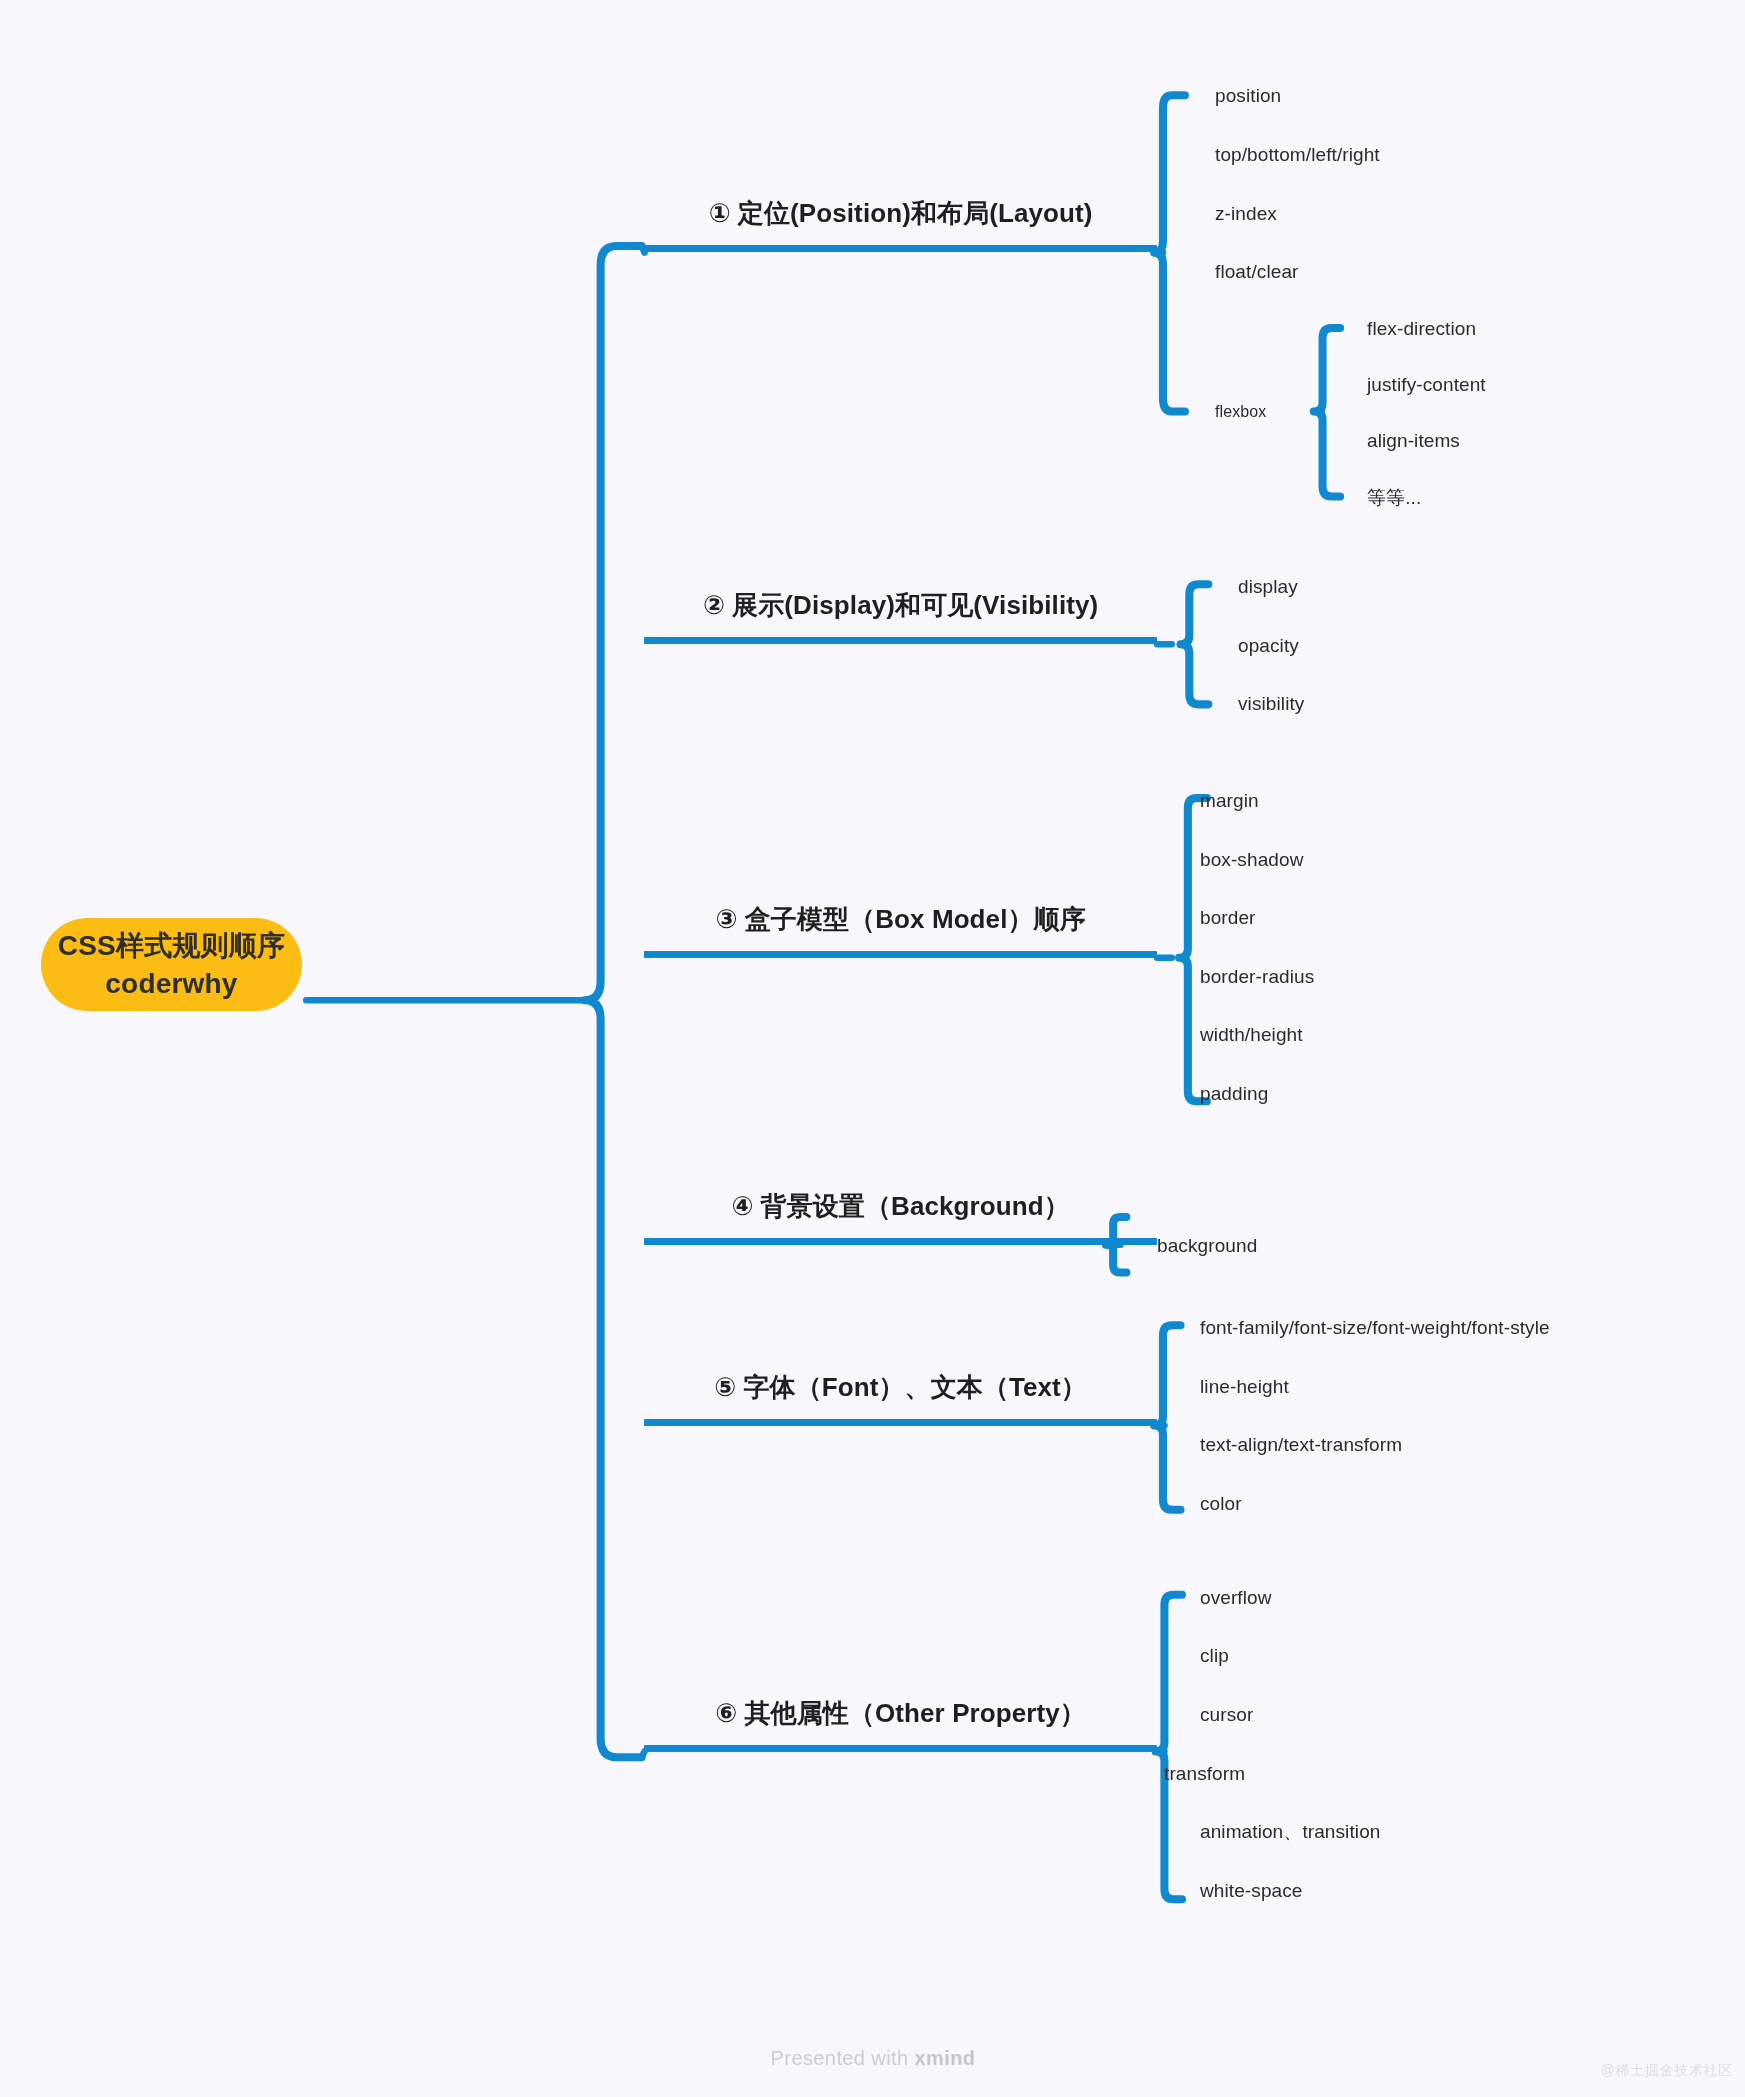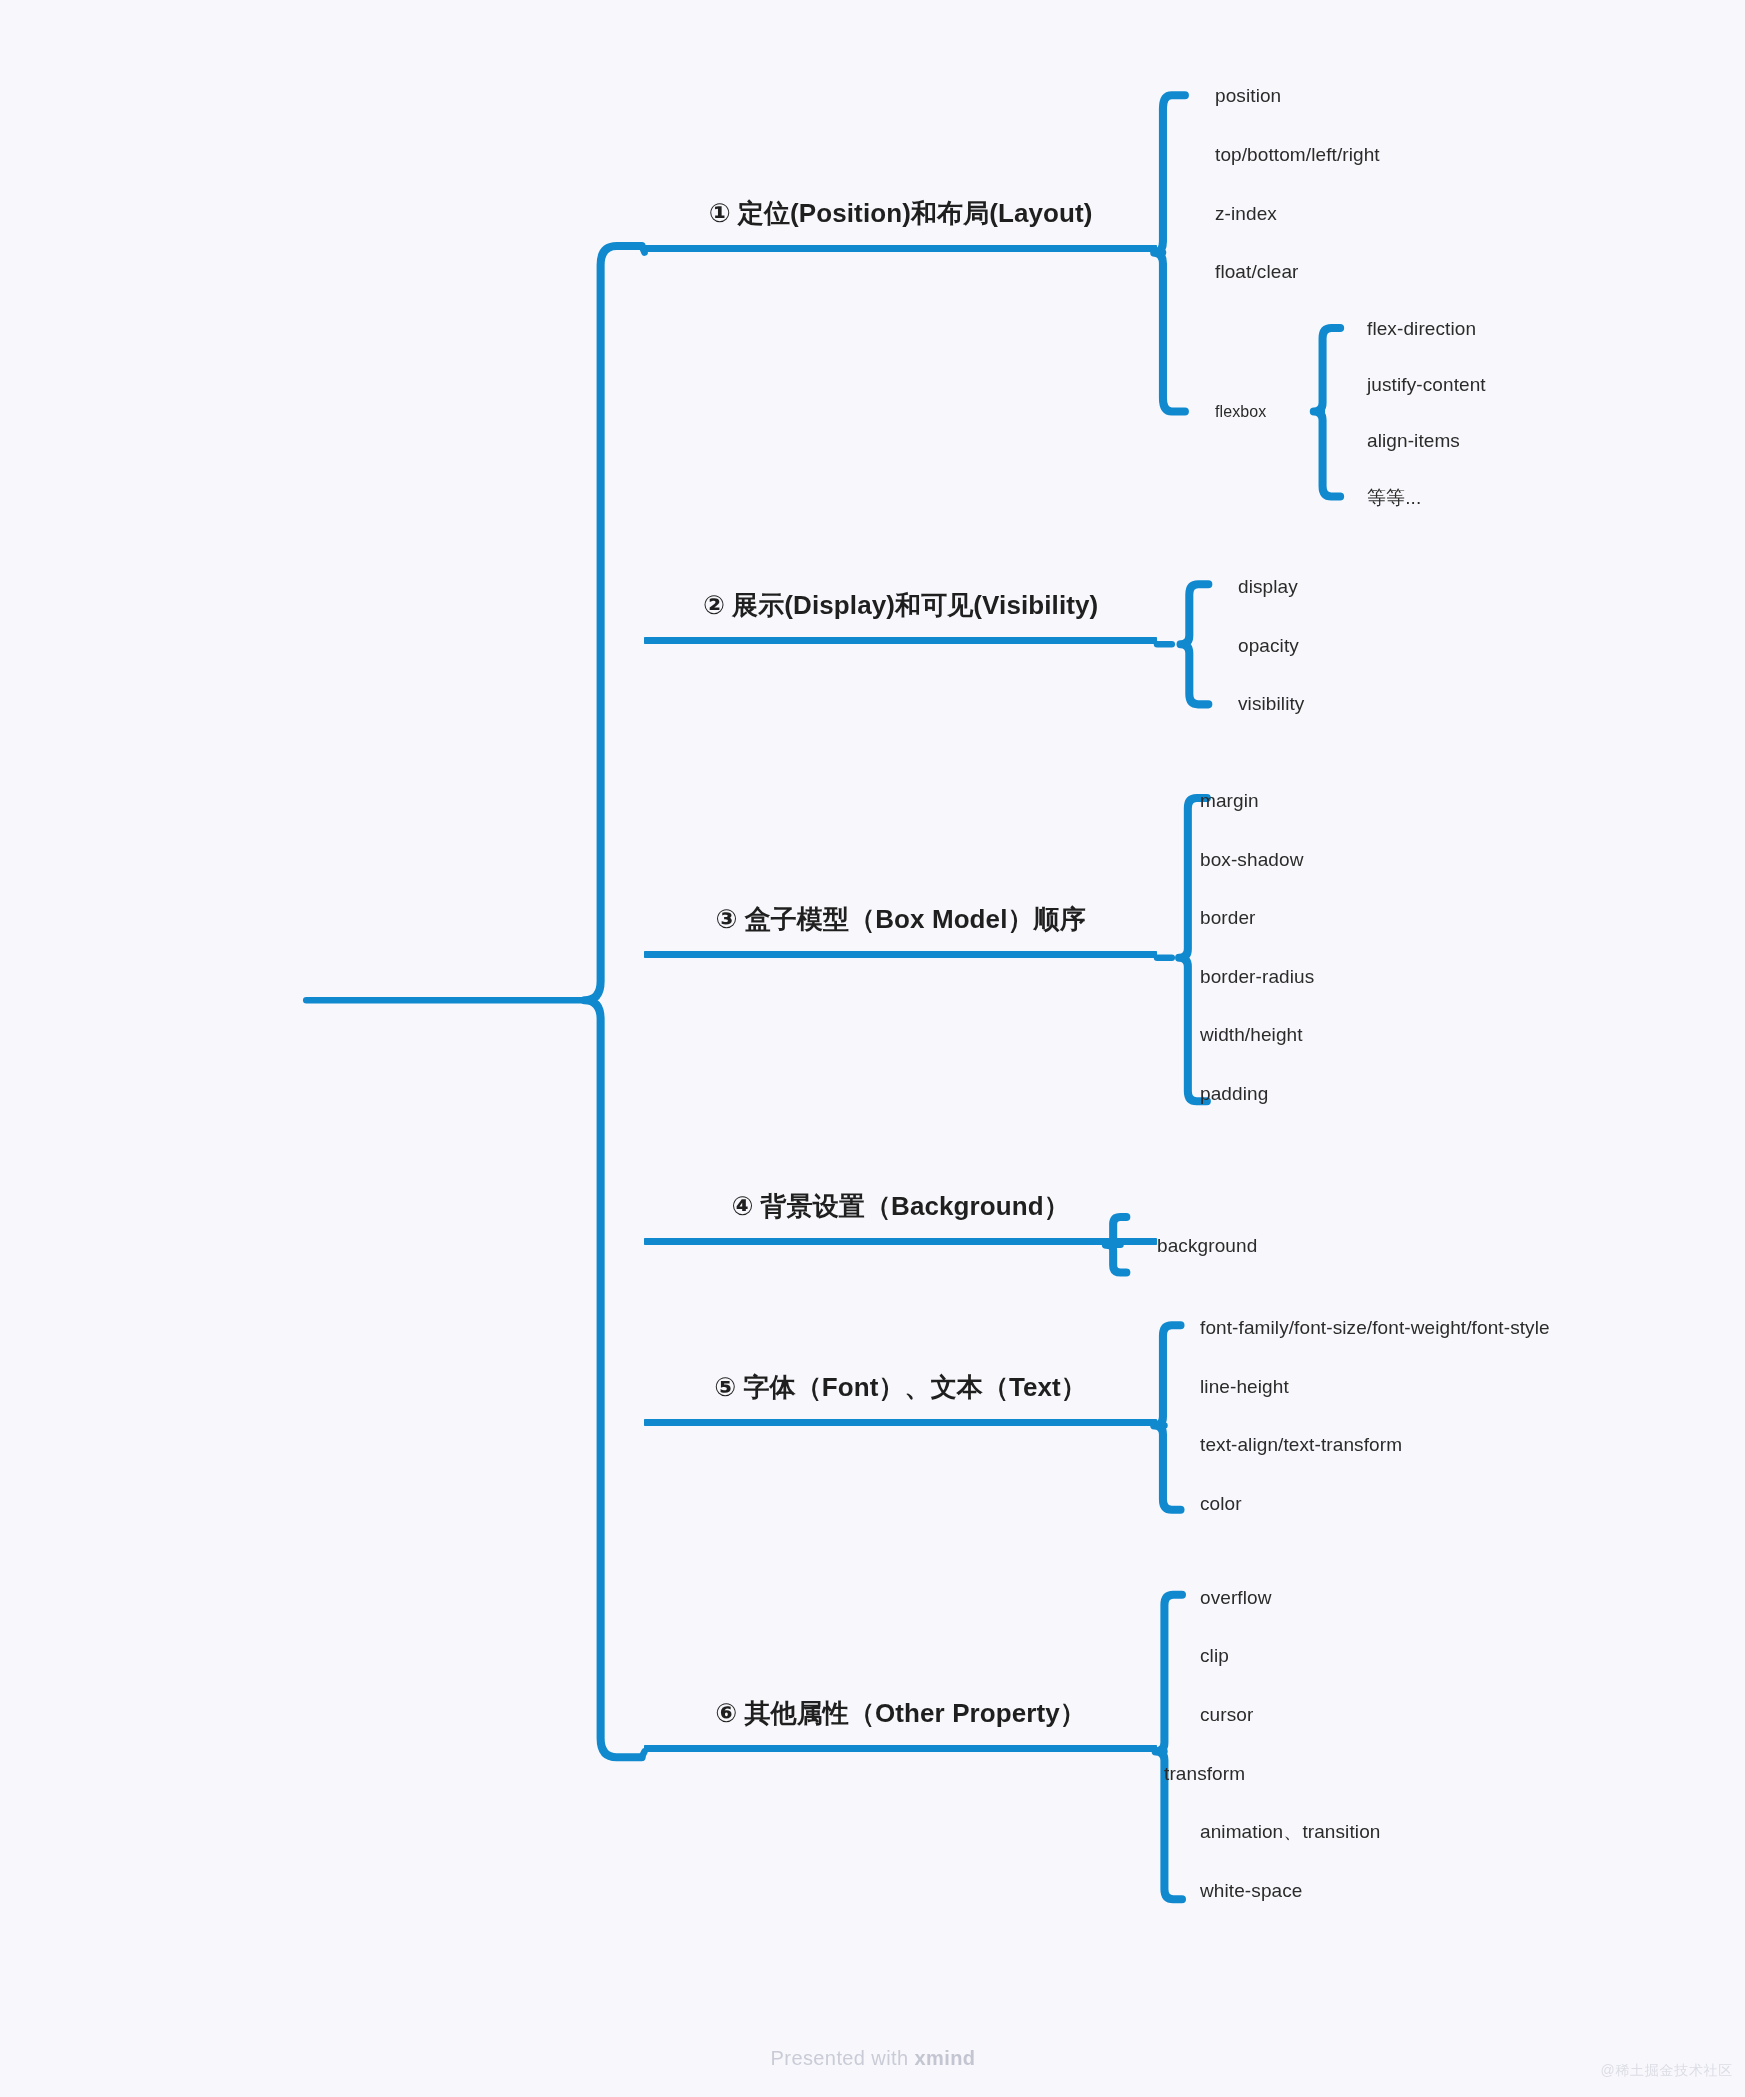--- a/index.html
+++ b/index.html
@@ -172,20 +172,24 @@
                L 1588 2048 Q 1588 2062 1600 2062 L 1612 2062"></path>
 
       <path d="M 1580 2392 L 1590 2392" stroke-width="9"></path>
       <path d="M 1602 2178 L 1590 2178 Q 1578 2178 1578 2192
                L 1578 2380 Q 1578 2392 1566 2392
                Q 1578 2392 1578 2404
                L 1578 2580 Q 1578 2594 1590 2594 L 1602 2594" transform="translate(12,0)"></path>
     </g>
   </svg>
 
+  <div id="root-node">
+    <span class="rl">CSS样式规则顺序</span>
+    <span class="rl">coderwhy</span>
+  </div>
 
   <div class="branch" style="top:146px;height:106px;">
     <div class="branch-label">① 定位(Position)和布局(Layout)</div>
     <div class="branch-underline"></div>
   </div>
   <div class="leaf" style="left:1215px;top:86px;">position</div>
   <div class="leaf" style="left:1215px;top:145px;">top/bottom/left/right</div>
   <div class="leaf" style="left:1215px;top:204px;">z-index</div>
   <div class="leaf" style="left:1215px;top:262px;">float/clear</div>
   <div class="leaf sub-parent" style="left:1215px;top:404px;">flexbox</div>

